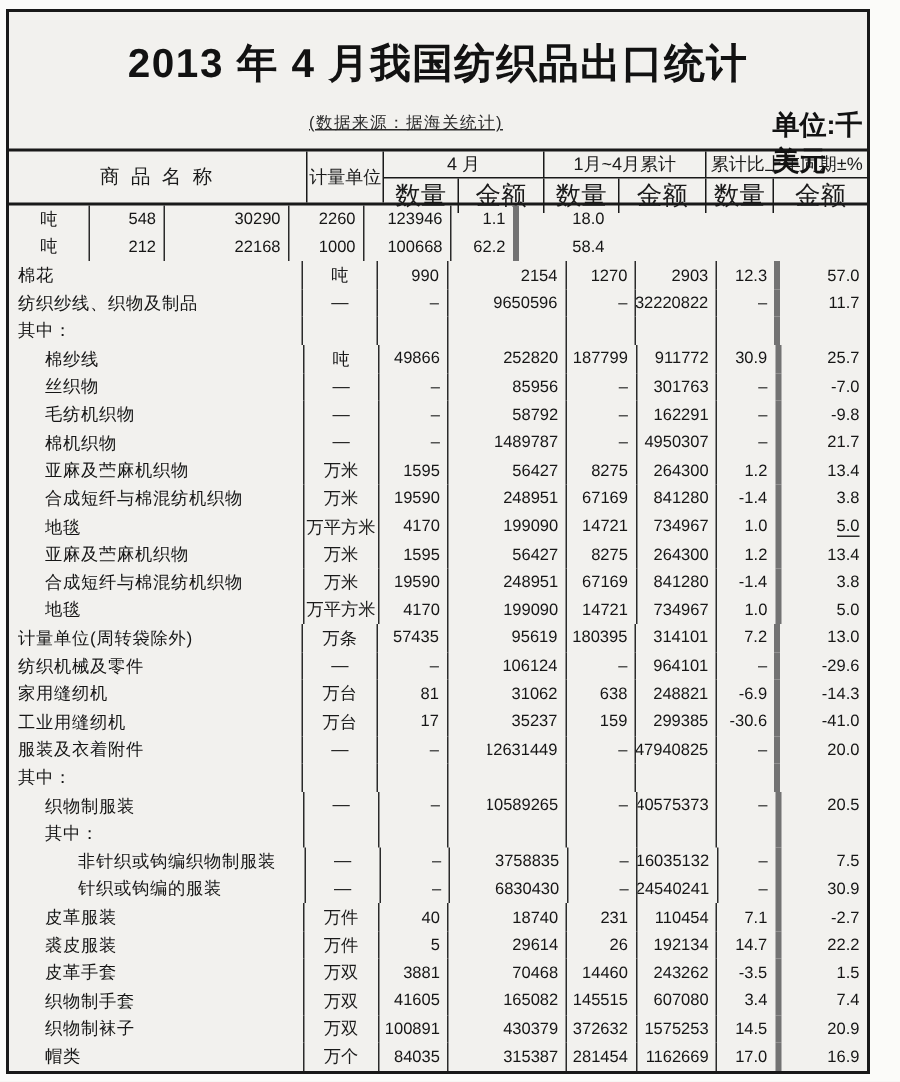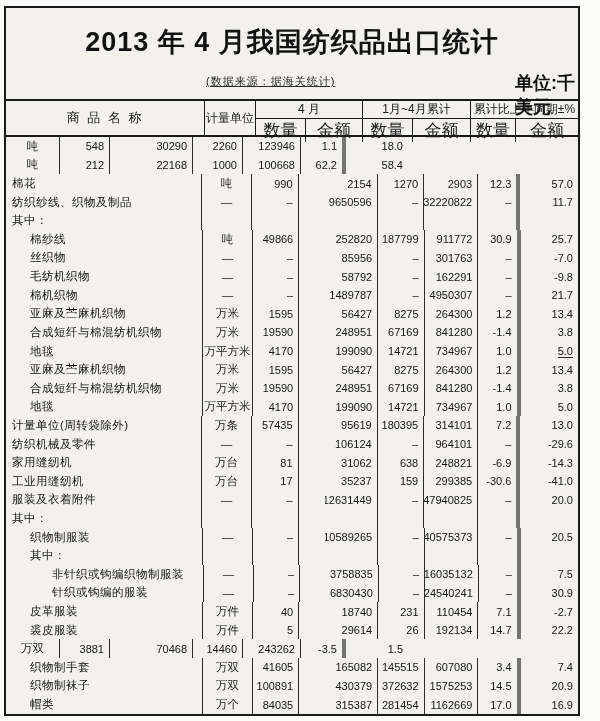--- a/index.html
+++ b/index.html
@@ -769,20 +769,23 @@
           </div>
     <div class="c c-num w-q3">
             <span>14.7</span>
           </div>
     <div class="c c-num w-a3">
             <span>22.2</span>
           </div>
   </div>
 
   <div class="row">
+    <div class="c c-name" style="padding-left: 24px;">
+            <span class="nm">皮革手套</span>
+          </div>
     <div class="c c-unit">万双</div>
     <div class="c c-num w-q1">
             <span>3881</span>
           </div>
     <div class="c c-num w-a1">
             <span>70468</span>
           </div>
     <div class="c c-num w-q2">
             <span>14460</span>
           </div>

